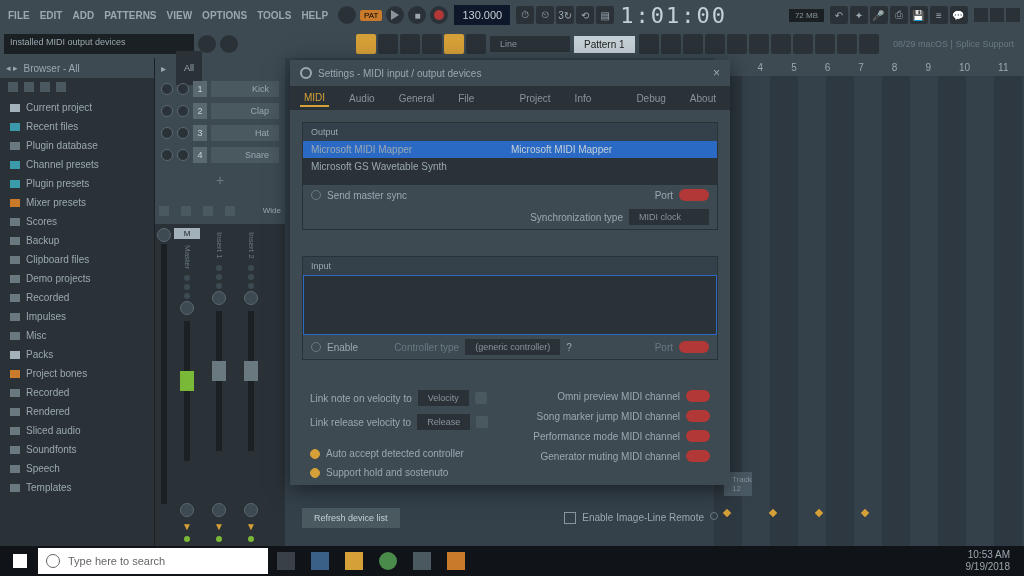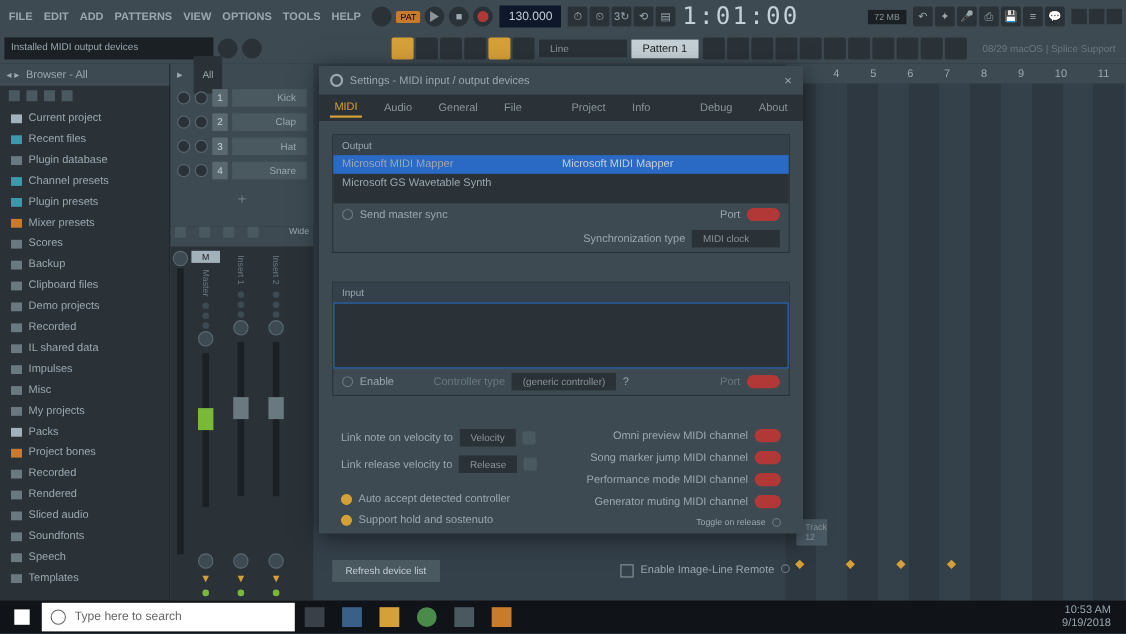--- a/index.html
+++ b/index.html
@@ -248,33 +248,25 @@
         <div class="br-item">
           <span class="br-ic ic-gray"></span>
           <span>Demo projects</span>
         </div>
         <div class="br-item">
           <span class="br-ic ic-gray"></span>
           <span>Recorded</span>
         </div>
         <div class="br-item">
           <span class="br-ic ic-gray"></span>
-          <span>IL shared data</span>
-        </div>
-        <div class="br-item">
-          <span class="br-ic ic-gray"></span>
           <span>Impulses</span>
         </div>
         <div class="br-item">
           <span class="br-ic ic-gray"></span>
           <span>Misc</span>
-        </div>
-        <div class="br-item">
-          <span class="br-ic ic-gray"></span>
-          <span>My projects</span>
         </div>
         <div class="br-item">
           <span class="br-ic ic-folder"></span>
           <span>Packs</span>
         </div>
         <div class="br-item">
           <span class="br-ic ic-orange"></span>
           <span>Project bones</span>
         </div>
         <div class="br-item">
@@ -520,24 +512,20 @@
             <div class="port-pill2"></div>
           </div>
         <div class="set-ctrl-row right">
             <span>Performance mode MIDI channel</span>
             <div class="port-pill2"></div>
           </div>
         <div class="set-ctrl-row right">
             <span>Generator muting MIDI channel</span>
             <div class="port-pill2"></div>
           </div>
-        <div class="set-ctrl-row right">
-            <span style="font-size:8px">Toggle on release</span>
-            <div class="toggle-sm"></div>
-          </div>
       </div>
     </div>
 
     <div style="display:flex;align-items:center">
       <div class="refresh-btn">Refresh device list</div>
       <div class="enable-remote" style="margin-left:auto">
         <div class="hex"></div>
         <span>Enable Image-Line Remote</span>
         <div class="toggle-sm"></div>
       </div>

